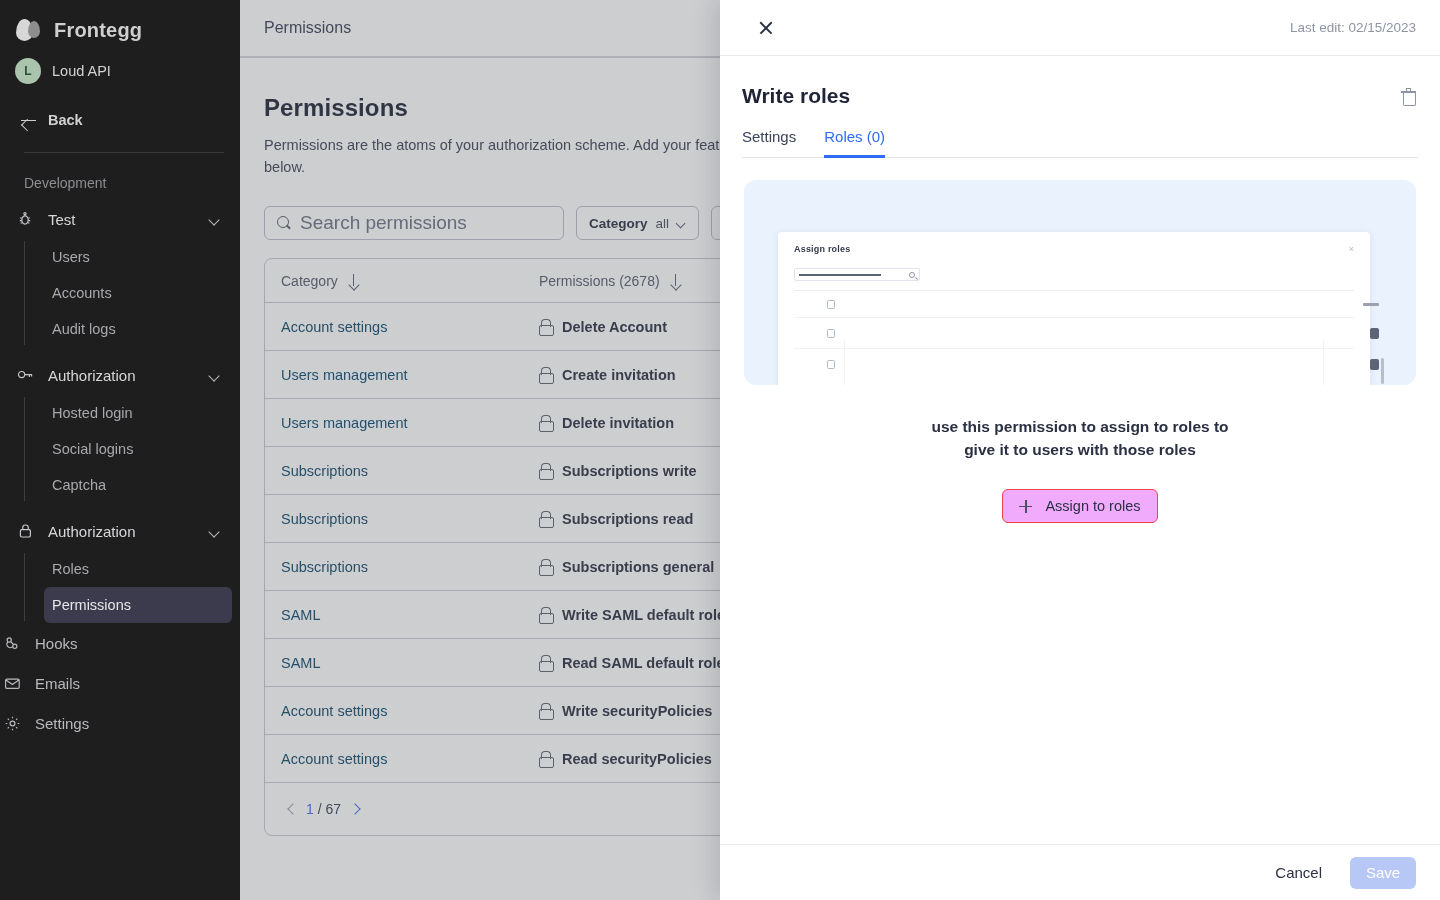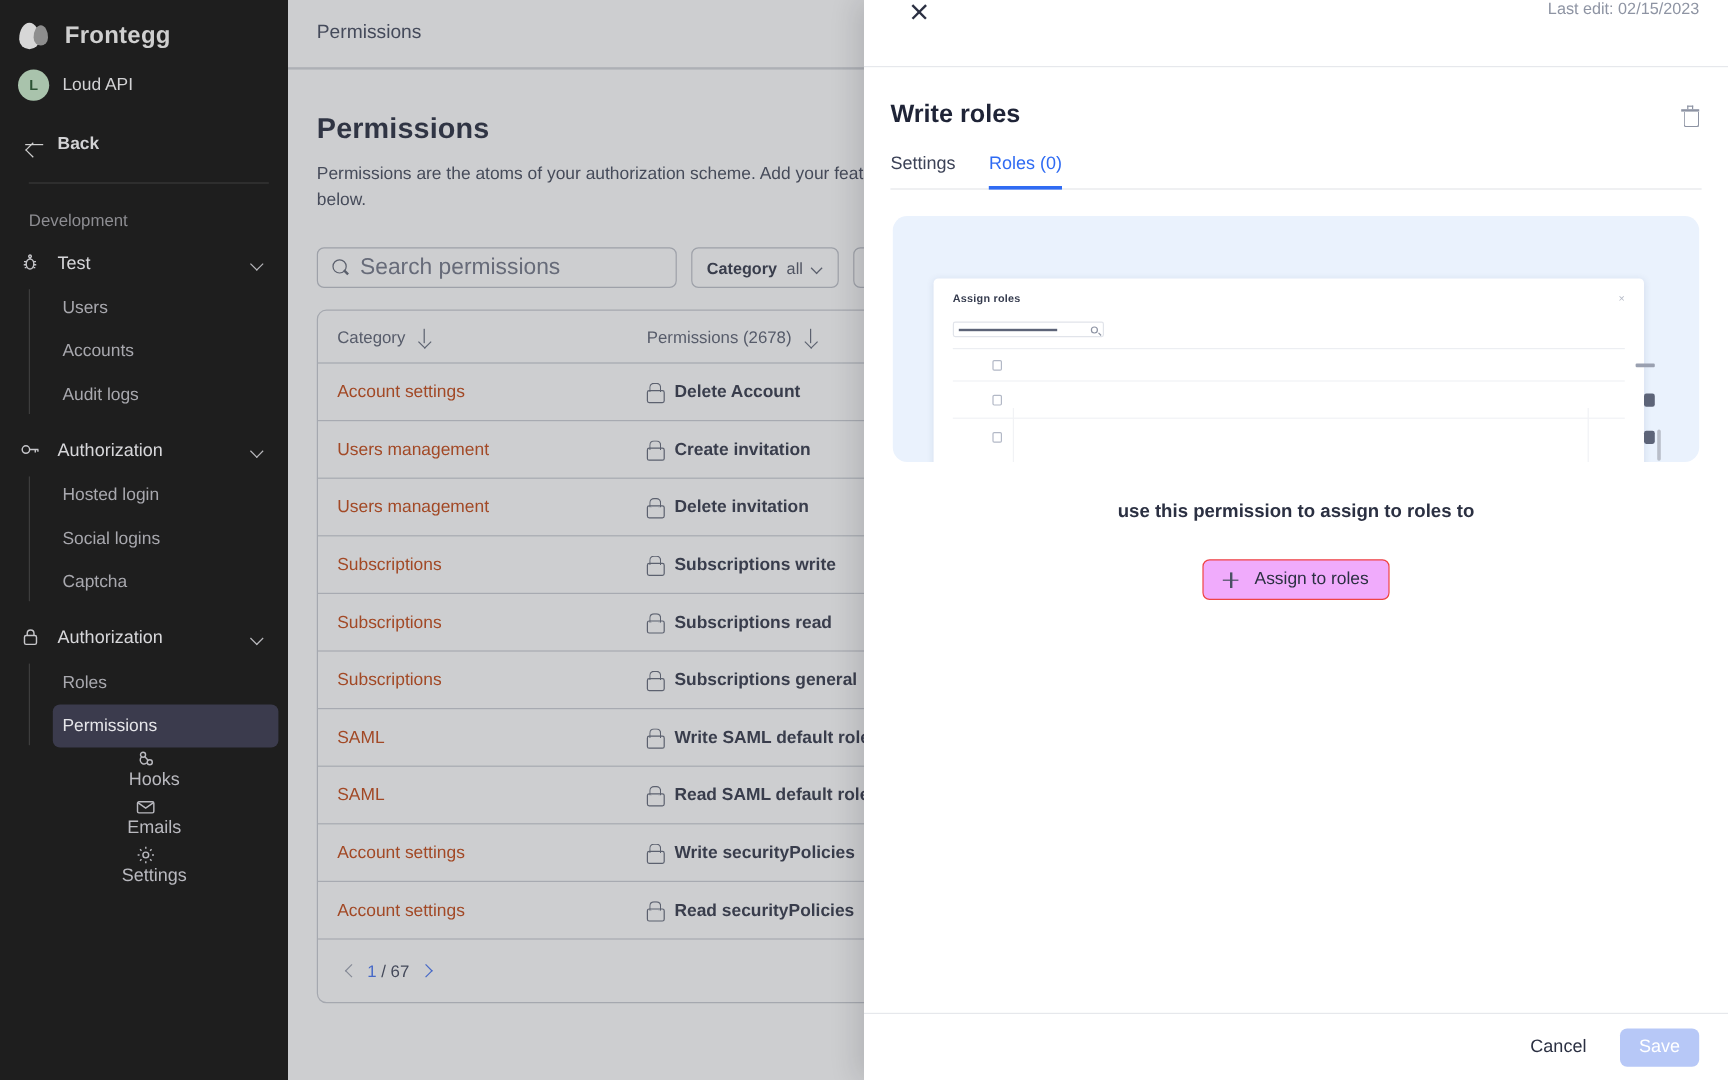--- a/index.html
+++ b/index.html
@@ -101,21 +101,21 @@
   }
   .subitem {
     height: 36px; display: flex; align-items: center;
     margin-left: 20px; margin-right: 8px;
     padding-left: 8px; border-radius: 6px;
     font-size: 14.5px; color: #a8a8ae; cursor: pointer;
   }
   .subitem.active { background: #3b3b4d; color: #e6e6ea; }
   .nav-leaf {
     display: flex; align-items: center;
-    height: 40px; padding-left: 3px; cursor: pointer; flex-direction: column;
+    height: 40px; padding-left: 3px; cursor: pointer;
   }
   .nav-leaf .nav-label { margin-left: 14px; font-size: 15px; color: #b9b9bf; }
 
   
   .main {
     position: absolute; left: 240px; top: 0;
     width: 1200px; height: 900px;
     background: #ffffff;
     overflow: hidden;
   }
@@ -176,21 +176,21 @@
   .arrow-dn::before {
     content:""; position:absolute; left:5px; top:0; width:1.4px; height:12px; background:#5d6374;
   }
   .arrow-dn::after {
     content:""; position:absolute; left:2px; top:6.5px;
     width:7px; height:7px;
     border-right:1.4px solid #5d6374; border-bottom:1.4px solid #5d6374;
     transform: rotate(45deg);
   }
   .trow { display: flex; height: 48px; align-items: center; border-bottom: 1px solid #c9ccd3; }
-  .td1 { width: 274px; padding-left: 16px; font-size: 14.5px; color: #c2410c; }
+  .td1 { width: 274px; padding-left: 16px; font-size: 14.5px; color: #0c4a6e; }
   .td2 { flex: 1; display: flex; align-items: center; gap: 10px; font-size: 14.5px; font-weight: bold; color: #2b3042; }
   .lock { width: 13px; height: 15px; position: relative; flex: 0 0 13px; }
   .lock::before {
     content:""; position:absolute; left:2.2px; top:0;
     width:8px; height:7px; border:1.4px solid #5d6374;
     border-bottom:none; border-radius: 4px 4px 0 0;
   }
   .lock::after {
     content:""; position:absolute; left:0; top:6px;
     width:13px; height:9px; border:1.4px solid #5d6374; border-radius:2px;
@@ -220,21 +220,21 @@
   
   .drawer {
     position: absolute; right: 0; top: 0;
     width: 720px; height: 900px;
     background: #ffffff;
     box-shadow: -6px 0 22px rgba(20,22,30,0.14);
     display: flex; flex-direction: column;
   }
   .drawer-top {
     height: 56px; flex: 0 0 56px;
-    display: flex; justify-content: space-between;
+    display: flex; align-items: center; justify-content: space-between;
     padding: 0 24px 0 36px;
     border-bottom: 1px solid #e6e8ec;
   }
   .xbtn { width: 20px; height: 20px; position: relative; cursor: pointer; }
   .xbtn::before, .xbtn::after {
     content:""; position:absolute; left: 2px; top: 9.3px;
     width: 16px; height: 1.8px; background:#2b3042;
   }
   .xbtn::before { transform: rotate(45deg); }
   .xbtn::after { transform: rotate(-45deg); }
@@ -639,20 +639,21 @@
               </span>
           </div>
           <div class="mock-vline"></div>
           <div class="mock-vline2"></div>
         </div>
         <div class="illus-scroll"></div>
       </div>
 
       <div class="empty-msg">
         <div>use this permission to assign to roles  to</div>
+        <div>give it to users with those roles</div>
       </div>
 
       <div class="assign-wrap">
         <button class="assign-btn">
           <span class="plus"></span>
           <span>Assign to roles</span>
         </button>
       </div>
     </div>
 

